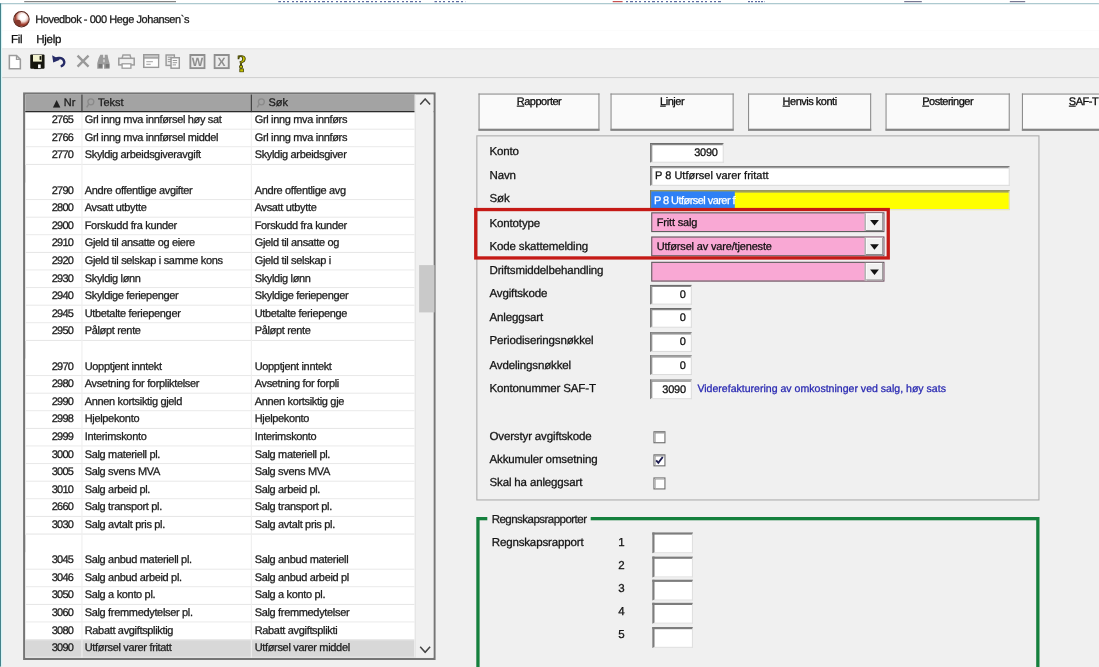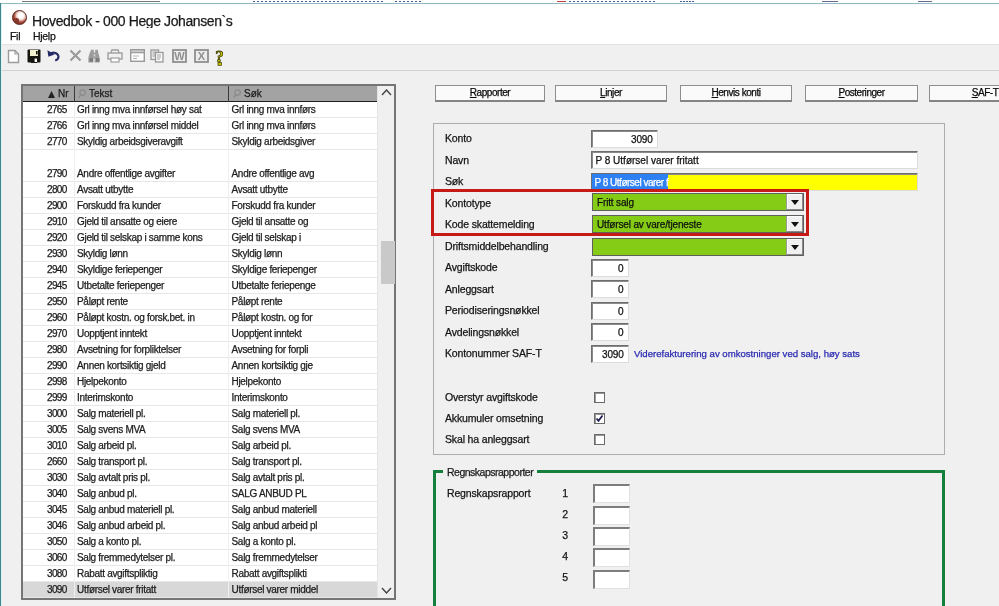--- a/index.html
+++ b/index.html
@@ -3,21 +3,21 @@
 <style>
 *{margin:0;padding:0;box-sizing:border-box}
 html,body{width:999px;height:606px;overflow:hidden;background:#f0f0f0;
  font-family:"Liberation Sans",sans-serif;-webkit-text-stroke:0.25px}
 #sliver{position:absolute;left:0;top:0;width:999px;height:3px;background:#fff;overflow:hidden}
 #sliver i{position:absolute;display:block}
 #topborder{position:absolute;left:0;top:3px;width:999px;height:1px;background:#8fb8c0}
 #leftborder{position:absolute;left:0;top:3px;width:1px;height:603px;background:#44828a}
 #leftborder2{position:absolute;left:1px;top:4px;width:1px;height:602px;background:#d8f6f8}
 #titlebar{position:absolute;left:2px;top:4px;width:997px;height:24px;background:#fff}
-#titletext{position:absolute;left:30px;top:8.5px;font-size:14px;color:#1a1a1a;letter-spacing:-0.4px}
+#titletext{position:absolute;left:30px;top:8.5px;font-size:10px;color:#1a1a1a;letter-spacing:-0.4px}
 #appicon{position:absolute;left:10px;top:6px;width:15px;height:15px;border-radius:50%;
  background:radial-gradient(circle at 60% 35%, #ffffff 0 22%, #ecd0c8 38%, #a84434 58%, #7e3026 80%, #541c14 100%);
  border:1px solid #58251c}
 #appicon:after{content:"";position:absolute;left:1px;top:7px;width:5px;height:5px;border-radius:50%;background:#86382c}
 #menubar{position:absolute;left:2px;top:28px;width:997px;height:16px;background:#fff;font-size:10.5px;color:#111;letter-spacing:-0.3px}
 #menubar span{position:absolute;top:2px}
 #menusep{position:absolute;left:2px;top:44px;width:997px;height:1px;background:#e3e3e3}
 #toolbar{position:absolute;left:2px;top:45px;width:997px;height:25px;background:#f0f0f0}
 #toolsep{position:absolute;left:2px;top:70px;width:997px;height:1px;background:#d2d2d2}
 .ticon{position:absolute;top:4px}
@@ -25,31 +25,31 @@
 #ghead{position:absolute;left:0;top:0;width:371px;height:16px;background:#a3a3a3;border-bottom:1px solid #1f1f1f;font-size:10px;color:#1c1c1c}
 #ghead .vline{position:absolute;top:0;width:1px;height:16px;background:#3a3a3a}
 .grow{position:absolute;left:0;width:354px;height:16px;background:#fff;border-bottom:1px solid #e7e7e7;font-size:10px;color:#1c1c1c;white-space:nowrap}
 .grow.sel{background:#d8d8d8}
 .cnr{position:absolute;right:310.5px;top:2px;letter-spacing:-0.7px}
 .ctek{position:absolute;left:54px;top:2px;letter-spacing:-0.3px}
 .csok{position:absolute;left:208.5px;top:2px;letter-spacing:-0.3px}
 .gcolsep{position:absolute;top:17px;width:1px;height:495px;background:#efefef}
 #gsb{position:absolute;left:354px;top:0;width:17px;height:512px;background:#f0f0f0;border-left:1px solid #e4e4e4}
 #gsb .thumb{position:absolute;left:3px;top:155px;width:13.5px;height:43px;background:#c9c9c9}
-.btn{position:absolute;top:85px;height:17px;background:#fafafa;border:1px solid #8d8d8d;border-bottom:2px solid #848484;
+.btn{position:absolute;top:85px;height:34px;background:#fafafa;border:1px solid #8d8d8d;border-bottom:2px solid #848484;
  font-size:10px;color:#0a0a0a;text-align:center;line-height:14px;letter-spacing:-0.45px}
 #panel1{position:absolute;left:433px;top:123px;width:512px;height:332px;border:1px solid #adadad}
 #fieldset2{position:absolute;left:433px;top:470px;width:512px;height:156px;border:3px solid #15803d}
 #legend2{position:absolute;left:7px;top:-7px;background:#f0f0f0;padding:0 4px;font-size:10.5px;color:#1c1c1c;letter-spacing:-0.5px}
 .plab{position:absolute;left:11px;font-size:10.5px;color:#141414;white-space:nowrap;letter-spacing:-0.15px}
 .inp{position:absolute;background:#fff;border:1px solid #6e6e6e;border-right-color:#dcdcdc;border-bottom-color:#dcdcdc;
  box-shadow:inset 1px 1px 0 #8a8a8a;font-size:10px;color:#101010}
 .numbox{position:absolute;left:156.5px;width:38px;height:18px;background:#fff;border:1px solid #6e6e6e;border-right-color:#dcdcdc;border-bottom-color:#dcdcdc;box-shadow:inset 1px 1px 0 #8a8a8a;font-size:10px;color:#101010}
 .numbox span{position:absolute;right:4px;top:3px}
-.combo{position:absolute;left:158px;width:212px;height:18px;background:#84cc16;border:1px solid #5f5f5f;font-size:10px;color:#101010}
+.combo{position:absolute;left:158px;width:212px;height:18px;background:#f9a8d4;border:1px solid #5f5f5f;font-size:10px;color:#101010}
 .combo .txt{position:absolute;left:4px;top:3px;white-space:nowrap;letter-spacing:-0.15px}
 .combo .cbtn{position:absolute;right:0;top:0;width:17px;height:16px;background:#f0f0f0;border-left:1px solid #9a9a9a;
  box-shadow:inset -1px -1px 0 #8a8a8a, inset 1px 1px 0 #fdfdfd}
 .combo .cbtn:after{content:"";position:absolute;left:4px;top:6px;border-left:4.5px solid transparent;border-right:4.5px solid transparent;border-top:5px solid #111}
 .chk{position:absolute;left:159.5px;width:11px;height:11px;background:#fff;border:1px solid #6a6a6a;box-shadow:inset 1px 1px 0 #999}
 .rlab{position:absolute;left:116px;width:16px;font-size:10.5px;color:#141414;text-align:right}
 .rbox{position:absolute;left:157px;width:37px;height:19px;background:#fff;border:2px solid #7d7d7d;border-right:1px solid #e0e0e0;border-bottom:1px solid #e0e0e0}
 #redrect{position:absolute;left:431px;top:189px;width:378px;height:47px;border:3px solid #c51a16;z-index:50}
 .blue{color:#2a2ab2}
 </style></head>
@@ -187,25 +187,20 @@
   <div class="grow" style="top:192px">
         <span class="cnr">2945</span>
         <span class="ctek">Utbetalte feriepenger</span>
         <span class="csok">Utbetalte feriepenge</span>
       </div>
   <div class="grow" style="top:208px">
         <span class="cnr">2950</span>
         <span class="ctek">Påløpt rente</span>
         <span class="csok">Påløpt rente</span>
       </div>
-  <div class="grow" style="top:224px">
-        <span class="cnr">2960</span>
-        <span class="ctek">Påløpt kostn. og forsk.bet. in</span>
-        <span class="csok">Påløpt kostn. og for</span>
-      </div>
   <div class="grow" style="top:240px">
         <span class="cnr">2970</span>
         <span class="ctek">Uopptjent inntekt</span>
         <span class="csok">Uopptjent inntekt</span>
       </div>
   <div class="grow" style="top:256px">
         <span class="cnr">2980</span>
         <span class="ctek">Avsetning for forpliktelser</span>
         <span class="csok">Avsetning for forpli</span>
       </div>
@@ -241,25 +236,20 @@
       </div>
   <div class="grow" style="top:368px">
         <span class="cnr">2660</span>
         <span class="ctek">Salg transport pl.</span>
         <span class="csok">Salg transport pl.</span>
       </div>
   <div class="grow" style="top:384px">
         <span class="cnr">3030</span>
         <span class="ctek">Salg avtalt pris pl.</span>
         <span class="csok">Salg avtalt pris pl.</span>
-      </div>
-  <div class="grow" style="top:400px">
-        <span class="cnr">3040</span>
-        <span class="ctek">Salg anbud pl.</span>
-        <span class="csok">SALG ANBUD PL</span>
       </div>
   <div class="grow" style="top:416px">
         <span class="cnr">3045</span>
         <span class="ctek">Salg anbud materiell pl.</span>
         <span class="csok">Salg anbud materiell</span>
       </div>
   <div class="grow" style="top:432px">
         <span class="cnr">3046</span>
         <span class="ctek">Salg anbud arbeid pl.</span>
         <span class="csok">Salg anbud arbeid pl</span>

